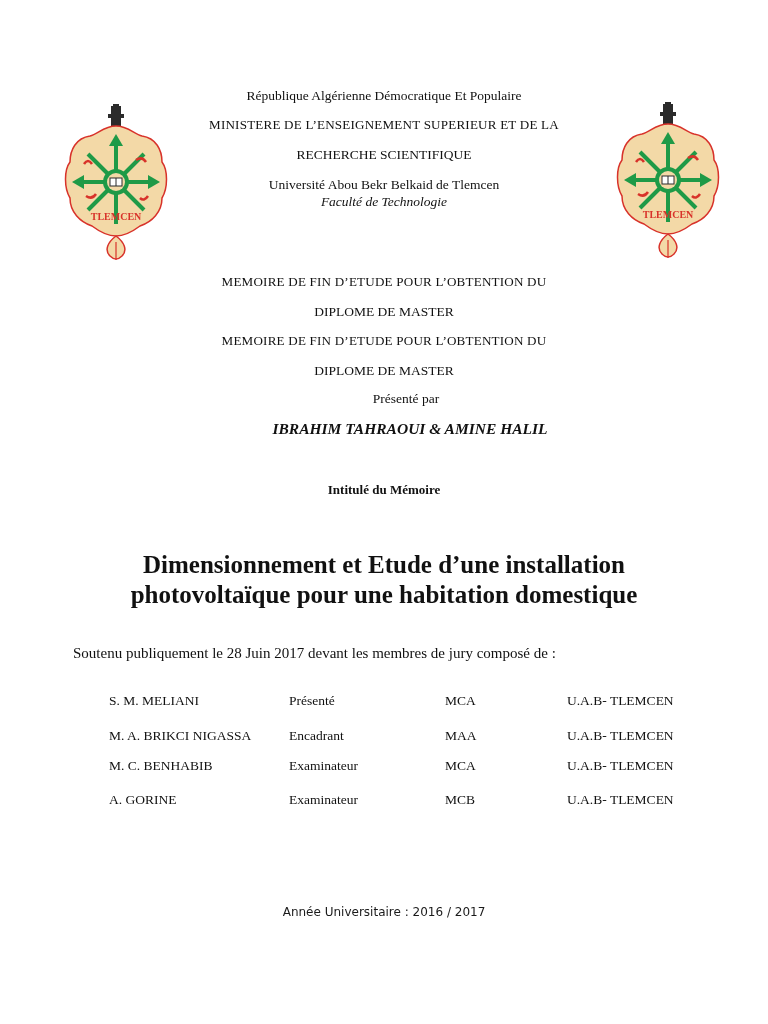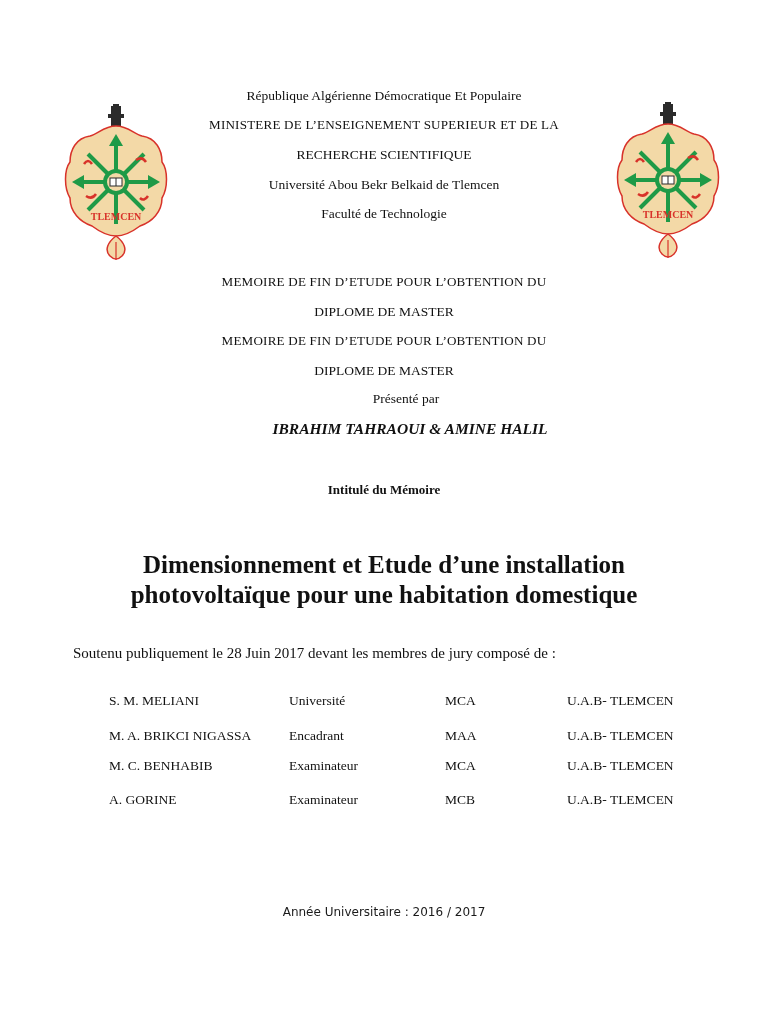--- a/index.html
+++ b/index.html
@@ -160,39 +160,39 @@
       <text x="52" y="116" text-anchor="middle" font-family="Liberation Serif, serif" font-size="10" fill="#d8322a" font-weight="bold">TLEMCEN</text>
       <path d="M52 132 C 44 138 40 146 46 152 C 50 156 54 156 58 152 C 64 146 60 138 52 132 Z" fill="#f3d9a7" stroke="#d8322a" stroke-width="1.5"></path>
       <path d="M52 138 L52 156" stroke="#d8322a" stroke-width="1.2"></path>
     </svg>
   </div>
 
   <div class="line small" style="top:88px;">République Algérienne Démocratique Et Populaire</div>
   <div class="line caps-thin" style="top:117px;">MINISTERE DE L’ENSEIGNEMENT SUPERIEUR ET DE LA</div>
   <div class="line small" style="top:147px;">RECHERCHE SCIENTIFIQUE</div>
   <div class="line small" style="top:177px;">Université Abou Bekr Belkaid de Tlemcen</div>
-  <div class="line small" style="top:206px;">Faculté de Technologie</div>
+  <div class="line small" style="top:194px;font-style:italic;">Faculté de Technologie</div>
 
   <div class="line caps-thin" style="top:274px;">MEMOIRE DE FIN D’ETUDE POUR L’OBTENTION DU</div>
   <div class="line small" style="top:304px;">DIPLOME DE MASTER</div>
   <div class="line caps-thin" style="top:333px;">MEMOIRE DE FIN D’ETUDE POUR L’OBTENTION DU</div>
   <div class="line small" style="top:363px;">DIPLOME DE MASTER</div>
   <div class="line small" style="top:391px;padding-left:22px;">Présenté par</div>
   <div class="line authors" style="top:420px; left:26px;">IBRAHIM   TAHRAOUI &amp; AMINE HALIL</div>
 
   <div class="line small" style="top:482px; font-size:13px;font-weight:bold;">Intitulé du Mémoire</div>
   <div class="title" style="top:550px;">Dimensionnement et Etude d’une installation</div>
   <div class="title" style="top:580px;">photovoltaïque pour une habitation domestique</div>
 
   <div class="soutenu">Soutenu publiquement le 28 Juin 2017 devant les membres de jury composé de :</div>
 
   <div class="jury">
     <div class="jury-row" style="top:3px;">
       <span class="c-name">S. M. MELIANI</span>
-      <span class="c-role">Université</span>
+      <span class="c-role">Présenté</span>
       <span class="c-grade">MCA</span>
       <span class="c-inst">U.A.B- TLEMCEN</span>
     </div>
     <div class="jury-row" style="top:38px;">
       <span class="c-name">M. A. BRIKCI NIGASSA</span>
       <span class="c-role">Encadrant</span>
       <span class="c-grade">MAA</span>
       <span class="c-inst">U.A.B- TLEMCEN</span>
     </div>
     <div class="jury-row" style="top:68px;">

